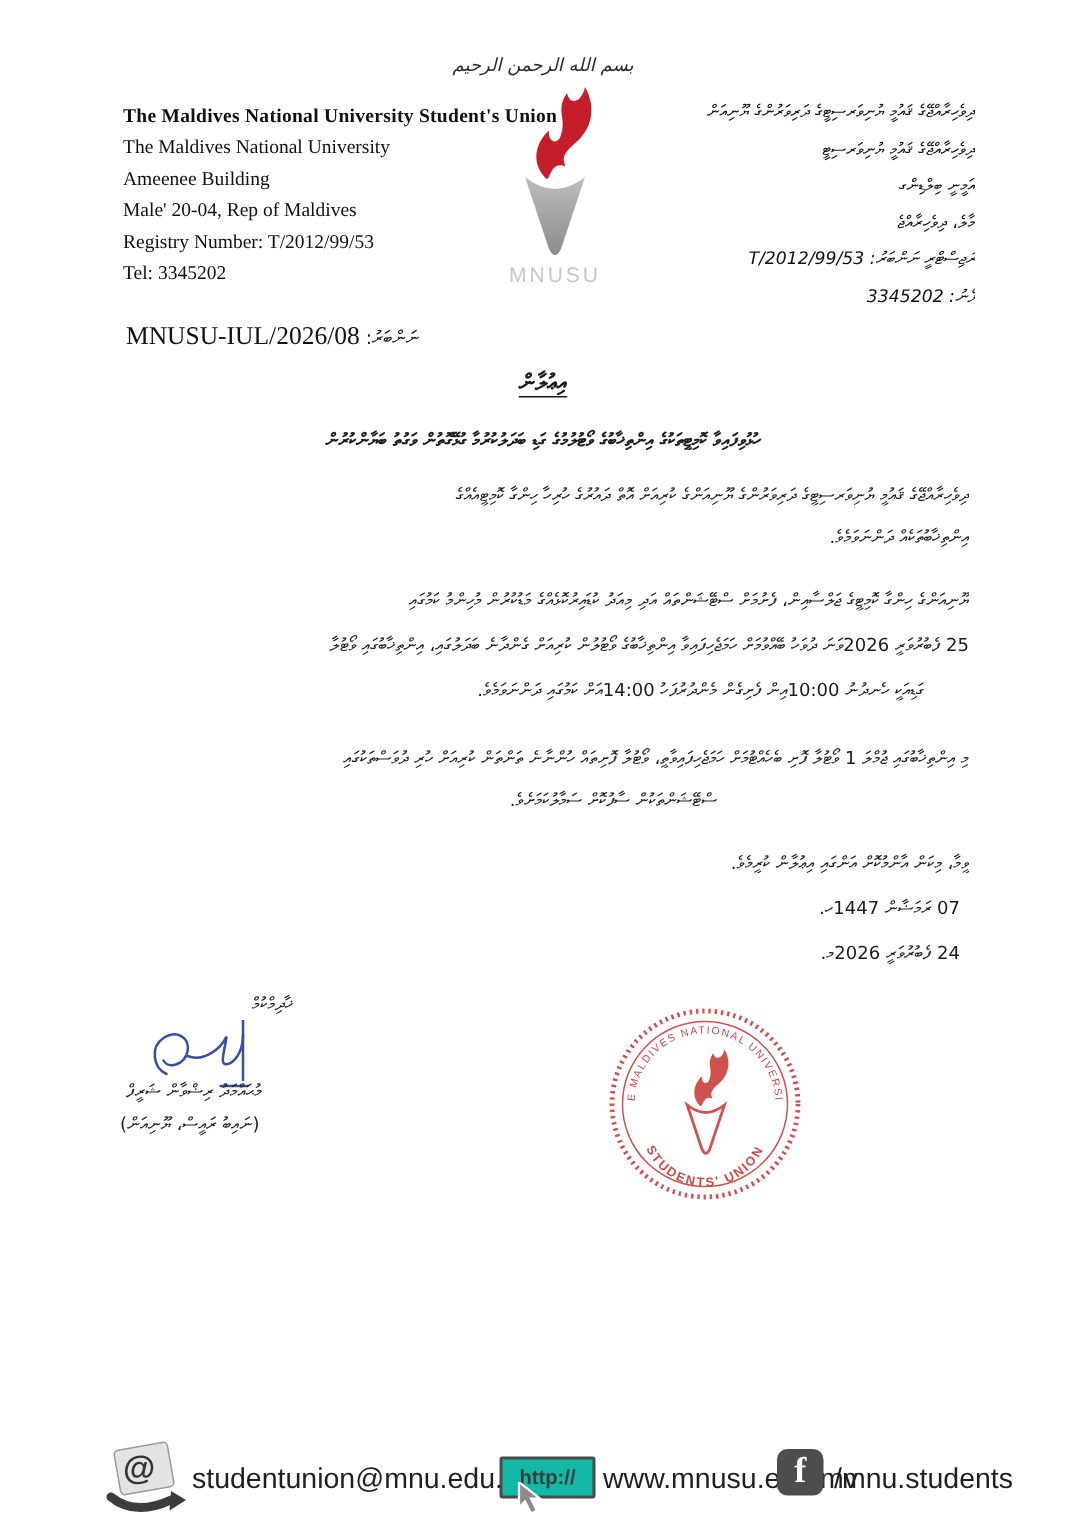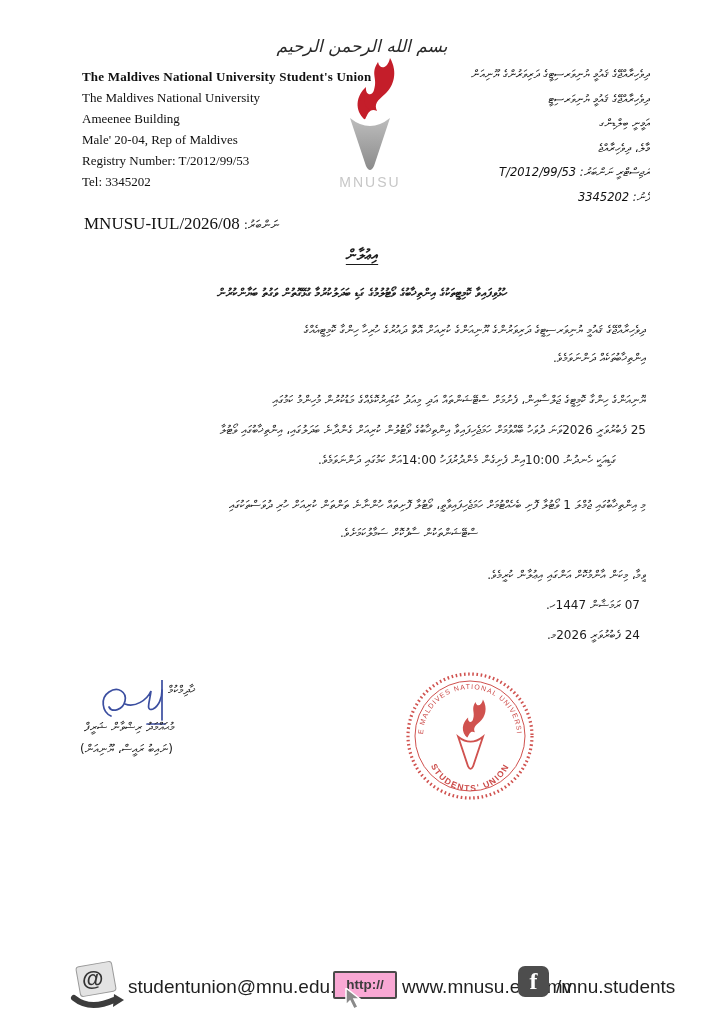--- a/index.html
+++ b/index.html
@@ -5,21 +5,21 @@
   html,body{margin:0;padding:0;background:#ffffff;}
   #page{
     position:relative;width:724px;height:1024px;margin:0 auto;
     background:#ffffff;overflow:hidden;
     font-family:"Liberation Serif",serif;color:#1b1b1b;
   }
   .abs{position:absolute;}
   .nowrap{white-space:nowrap;}
   .thaana{font-family:"DejaVu Sans",sans-serif;direction:rtl;unicode-bidi:plaintext;}
   
-  .bismillah{top:36px;left:0;width:724px;text-align:center;font-size:17px;
+  .bismillah{top:36px;left:0;width:724px;text-align:center;font-size:12px;
     font-style:italic;color:#2a2a2a;font-family:"DejaVu Sans",sans-serif;}
   .en-block{top:66px;left:82px;line-height:21px;font-size:13px;color:#101010;}
   .en-block .l0{font-weight:bold;letter-spacing:.2px;}
   .dv-block{top:62px;right:74px;text-align:right;line-height:24.6px;
     font-size:11.5px;color:#101010;max-width:310px;overflow:hidden;}
   .dv-block div{white-space:nowrap;}
   .num-italic{font-style:italic;}
   .logo-wrap{top:54px;left:332px;width:76px;height:140px;text-align:center;}
   .logo-text{margin-top:-4px;font-family:"Liberation Sans",sans-serif;
     font-size:14px;letter-spacing:2px;color:#c7c7c7;}
@@ -29,28 +29,28 @@
   .doc-title{top:246px;left:0;width:724px;text-align:center;}
   .doc-title span{font-size:15px;font-weight:bold;text-decoration:underline;
     text-underline-offset:4px;text-align:right;}
   .doc-subject{top:286px;left:84px;width:556px;text-align:center;font-weight:bold;
     font-size:12px;text-decoration:underline;text-underline-offset:4px;
     overflow:hidden;}
   
   .bline{position:absolute;left:90px;width:556px;text-align:right;font-size:12px;
     overflow:hidden;}
   
-  .salutation{top:662px;left:168px;font-size:12px;margin-top:21px;}
+  .salutation{top:662px;left:168px;font-size:12px;}
   .sig-name{top:720px;left:84px;font-size:12px;}
   .sig-desig{top:742px;left:80px;font-size:12px;}
   
   .footer-label{position:absolute;top:976px;font-size:19px;color:#1f1f1f;
     font-family:"Liberation Sans",sans-serif;}
   .http-box{top:971px;left:333px;width:60px;height:24px;border:2px solid #4a4a4a;
-    border-radius:2px;background:#f9a8d4;text-align:center;line-height:24px;
+    border-radius:2px;background:#14b8a6;text-align:center;line-height:24px;
     font-family:"Liberation Sans",sans-serif;font-weight:bold;font-size:13.5px;color:#3d3d3d;}
   .fb-icon{top:966px;left:518px;width:31px;height:31px;border-radius:7px;background:#4d4d4d;
     color:#ffffff;font-family:"Liberation Serif",serif;font-weight:bold;font-size:24px;
     text-align:center;line-height:30px;}
 </style>
 </head>
 <body>
 
 <div id="page">
 

